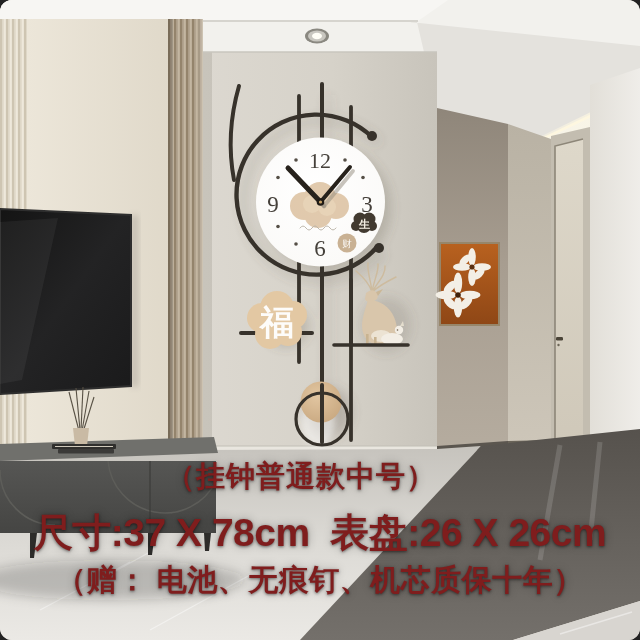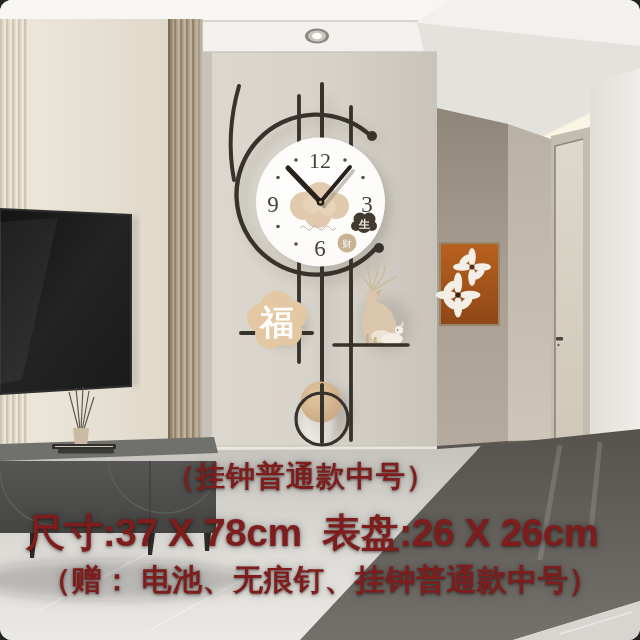--- a/index.html
+++ b/index.html
@@ -3,21 +3,21 @@
 <meta charset="utf-8">
 <style>
   html,body{margin:0;padding:0;background:#222;}
   #stage{position:relative;width:640px;height:640px;overflow:hidden;
          font-family:"Liberation Sans",sans-serif;background:#e8e4dc;border-radius:12px;}
   #scene{position:absolute;left:0;top:0;}
   .overlay-line{position:absolute;color:#7f1d1d;font-weight:700;white-space:pre;
     text-shadow:0 1px 3px rgba(0,0,0,.5),0 0 10px rgba(0,0,0,.28);
     transform:translateX(-50%);font-family:"Liberation Sans",sans-serif;}
   #ov1{left:301px;top:457px;font-size:29px;letter-spacing:1px;}
-  #ov2{left:312px;top:506px;font-size:39px;letter-spacing:-.5px;}
+  #ov2{left:320px;top:506px;font-size:39px;letter-spacing:-.5px;}
   #ov3{left:320px;top:560px;font-size:30px;letter-spacing:.5px;}
 </style>
 </head>
 <body>
 
 <div id="stage">
 
 <svg id="scene" width="640" height="640" viewBox="0 0 640 640">
   <defs>
     <linearGradient id="gLeftWall" x1="0" y1="0" x2="1" y2="0">
@@ -334,15 +334,15 @@
       <ellipse cx="318" cy="424" rx="17" ry="22" fill="#ffffff" opacity=".5" filter="url(#b3)"></ellipse>
       <circle cx="321" cy="402" r="20.5" fill="url(#gDisc)"></circle>
       <circle cx="322" cy="419" r="26" fill="none" stroke="#37322b" stroke-width="3.2"></circle>
       <line x1="322" y1="385" x2="322" y2="442" stroke="#37322b" stroke-width="4"></line>
     </g>
   </g>
 </svg>
 
 <div id="ov1" class="overlay-line">（挂钟普通款中号）</div>
 <div id="ov2" class="overlay-line">尺寸:37 X 78cm  表盘:26 X 26cm</div>
-<div id="ov3" class="overlay-line">（赠： 电池、无痕钉、挂钟普通款中号）</div>
+<div id="ov3" class="overlay-line">（赠： 电池、无痕钉、机芯质保十年）</div>
 
 </div>
 
 </body></html>

